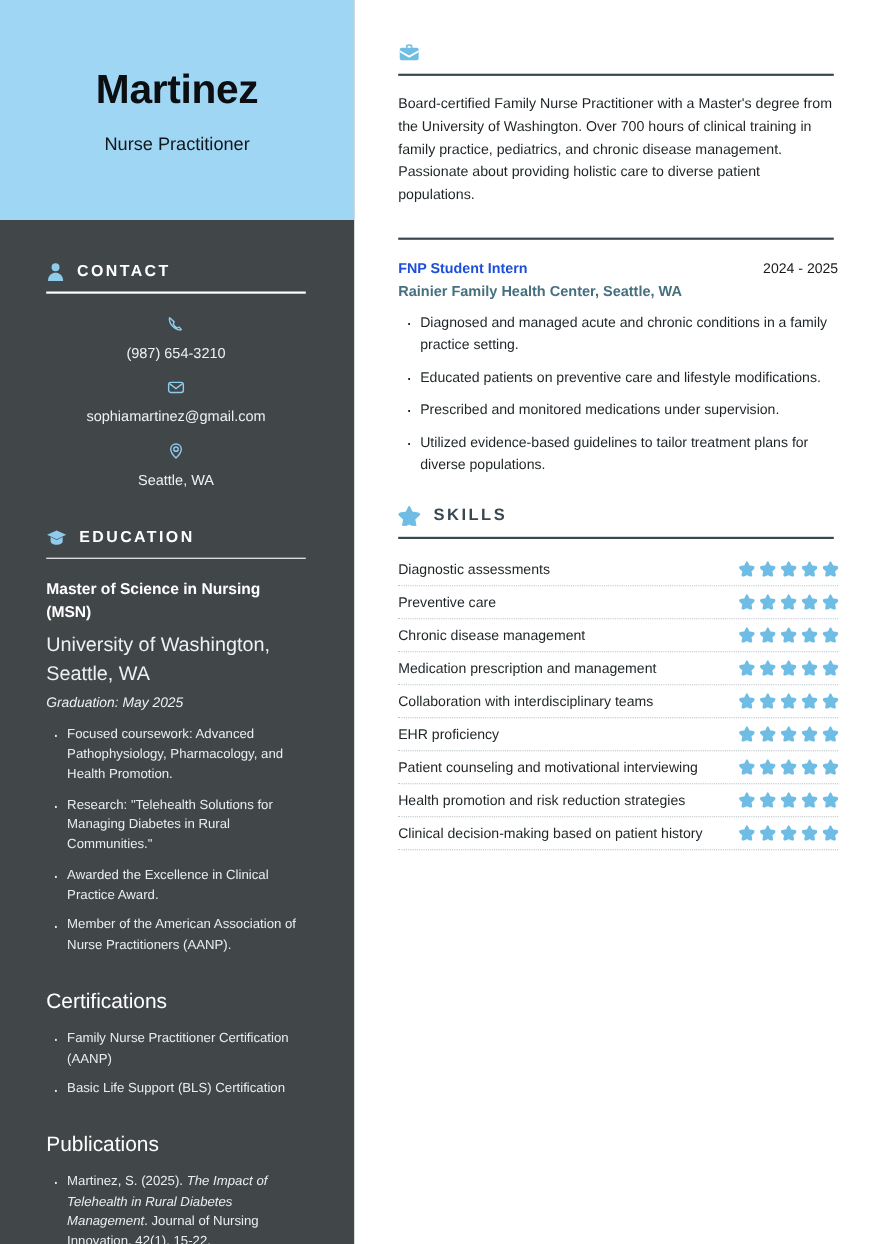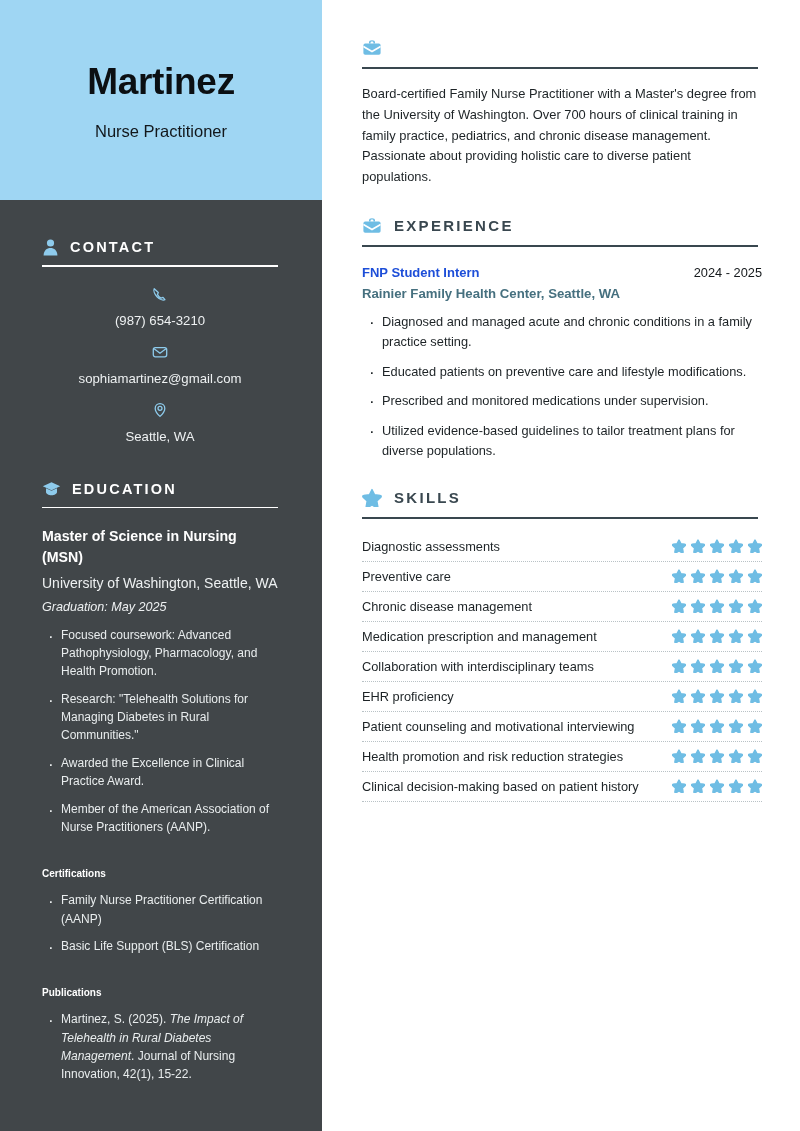--- a/index.html
+++ b/index.html
@@ -89,21 +89,21 @@
   }
 
   .edu-body { margin-top: 18px; }
   .edu-degree {
     font-size: 14.2px;
     font-weight: bold;
     color: #ffffff;
     line-height: 1.45;
   }
   .edu-school {
-    font-size: 14px;
+    font-size: 18px;
     color: #eef1f2;
     margin-top: 6px;
     line-height: 1.45;
   }
   .edu-grad {
     font-size: 12.6px;
     font-style: italic;
     color: #eef1f2;
     margin-top: 6px;
   }
@@ -124,22 +124,22 @@
     content: "\00B7";
     position: absolute;
     left: -13px;
     top: -2px;
     font-size: 17px;
     color: #e9edee;
   }
   ul.side-bullets li i { font-style: italic; }
 
   .side-sub {
-    font-size: 10px;
-    font-weight: bold;
+    font-size: 19px;
+    font-weight: normal;
     color: #ffffff;
     margin-top: 32px;
   }
 
   
   .main {
     position: absolute;
     left: 362px; top: 0;
     width: 400px;
     padding-top: 38px;
@@ -338,30 +338,20 @@
             <rect x="1.4" y="5.4" width="17.2" height="11.4" rx="1.8" fill="#6fbde4"></rect>
             <path d="M1.4 7.6 L10 12.4 L18.6 7.6 L18.6 9.6 L10 14.4 L1.4 9.6 Z" fill="#ffffff"></path>
           </svg>
         </span>
       </div>
       <div class="main-rule"></div>
       <div class="summary-text">Board-certified Family Nurse Practitioner with a Master's degree from the University of Washington. Over 700 hours of clinical training in family practice, pediatrics, and chronic disease management. Passionate about providing holistic care to diverse patient populations.</div>
     </div>
 
     <div class="main-section" style="margin-top:28px;">
-      <div class="main-head">
-        <span>
-          <svg width="20" height="19" viewBox="0 0 20 19">
-            <path d="M7 4.2 C7 2.9 8 2.2 10 2.2 C12 2.2 13 2.9 13 4.2 L13 5.4 L11.4 5.4 L11.4 4.4 C11.4 3.8 10.9 3.5 10 3.5 C9.1 3.5 8.6 3.8 8.6 4.4 L8.6 5.4 L7 5.4 Z" fill="#6fbde4"></path>
-            <rect x="1.4" y="5.4" width="17.2" height="11.4" rx="1.8" fill="#6fbde4"></rect>
-            <path d="M1.4 7.6 L10 12.4 L18.6 7.6 L18.6 9.6 L10 14.4 L1.4 9.6 Z" fill="#ffffff"></path>
-          </svg>
-        </span>
-        <span class="main-head-text">EXPERIENCE</span>
-      </div>
       <div class="main-rule"></div>
 
       <div class="exp-header">
         <span class="exp-role">FNP Student Intern</span>
         <span class="exp-dates">2024 - 2025</span>
       </div>
       <div class="exp-company">Rainier Family Health Center, Seattle, WA</div>
 
       <ul class="main-bullets">
         <li>Diagnosed and managed acute and chronic conditions in a family practice setting.</li>

